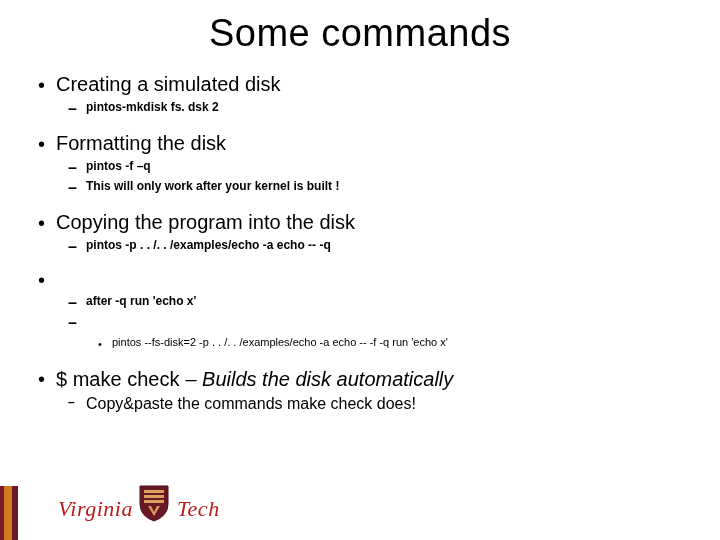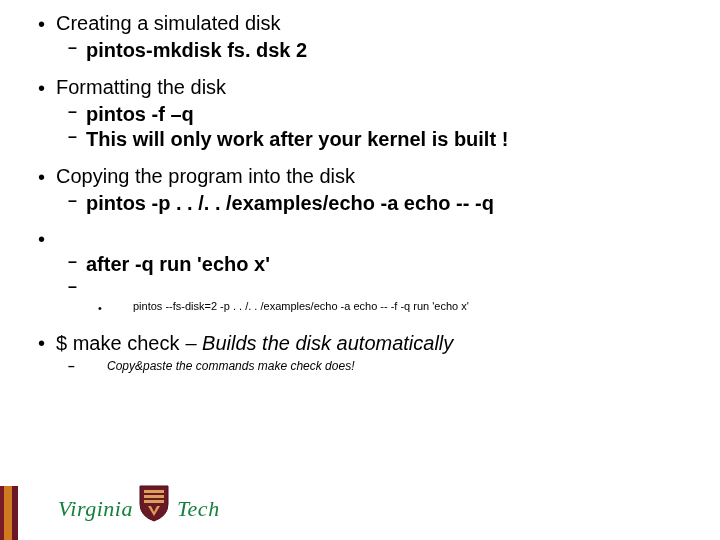--- a/index.html
+++ b/index.html
@@ -7,44 +7,45 @@
   .slide { position: relative; width: 720px; height: 540px; padding: 12px 30px 0 30px; }
   .title { font-size: 38px; font-weight: 400; text-align: center; margin-bottom: 18px; letter-spacing: 0.5px; }
   ul.lvl1 { list-style: none; padding-left: 8px; }
   ul.lvl1 > li { margin-bottom: 14px; }
   ul.lvl1 > li > .row { display: flex; align-items: center; }
   .bullet1 { width: 18px; font-size: 20px; line-height: 1; }
   .text1 { font-size: 20px; }
   ul.lvl2 { list-style: none; padding-left: 30px; margin-top: 4px; }
   ul.lvl2 > li { display: flex; align-items: flex-start; margin-bottom: 2px; }
   .bullet2 { width: 18px; font-size: 16px; font-weight: 700; }
-  .text2 { font-size: 20px; font-weight: 700; }
+  .text2 { font-size: 12px; font-weight: 700; }
   ul.lvl3 { list-style: none; padding-left: 60px; margin-top: 4px; }
   ul.lvl3 > li { display: flex; align-items: flex-start; margin-bottom: 2px; }
   .bullet3 { width: 14px; font-size: 11px; line-height: 1.6; }
-  .text3 { font-size: 11px; margin-left: 21px; }
+  .text3 { font-size: 11px; }
   .inline-sub { font-size: 20px; margin-left: 6px; font-style: italic; }
   
   .footer { position: absolute; left: 0; bottom: 0; width: 720px; height: 54px; }
   .stripe-container { position: absolute; left: 0; top: 0; bottom: 0; width: 55px; display: flex; }
   .stripe { height: 100%; }
   .s-maroon1 { width: 4px; background: #7a1b28; }
   .s-orange  { width: 8px; background: #d07a1f; }
   .s-maroon2 { width: 6px; background: #6a1826; }
   .logo { position: absolute; left: 58px; top: -2px; display: flex; align-items: center; gap: 2px; }
-  .logo-text { font-family: Georgia, 'Times New Roman', serif; font-style: italic; color: #15803d; margin-top: 12px; }
+  .logo-text { font-family: Georgia, 'Times New Roman', serif; font-style: italic; color: #b91c1c; margin-top: 12px; }
   .logo-virginia { font-size: 22px; letter-spacing: 0.5px; }
   .logo-tech { font-size: 22px; letter-spacing: 0.5px; margin-left: 2px; }
   .vt-shield { width: 32px; height: 38px; margin: 0 3px; position: relative; }
   .vt-shield svg { width: 100%; height: 100%; display: block; }
 </style>
 </head>
 <body>
 
 <div class="slide">
+  <h1 class="title">Some commands</h1>
 
   <ul class="lvl1">
 
     <li>
       <div class="row">
         <span class="bullet1">•</span>
         <span class="text1">Creating a simulated disk</span>
       </div>
       <ul class="lvl2">
         <li>
@@ -107,21 +108,21 @@
 
     <li>
       <div class="row">
         <span class="bullet1">•</span>
         <span class="text1">$ make check</span>
         <span class="inline-sub"> – Builds the disk automatically</span>
       </div>
       <ul class="lvl3" style="padding-left:30px; margin-top:4px;">
         <li>
             <span class="bullet2" style="font-size:12px;">–</span>
-            <span class="text3" style="font-size:12px;font-style:italic;">Copy&amp;paste the commands make check does!</span>
+            <span class="text3" style="font-size:16px;">Copy&amp;paste the commands make check does!</span>
           </li>
       </ul>
     </li>
 
   </ul>
 
   <div class="footer">
     <div class="stripe-container">
       <div class="stripe s-maroon1"></div>
       <div class="stripe s-orange"></div>

